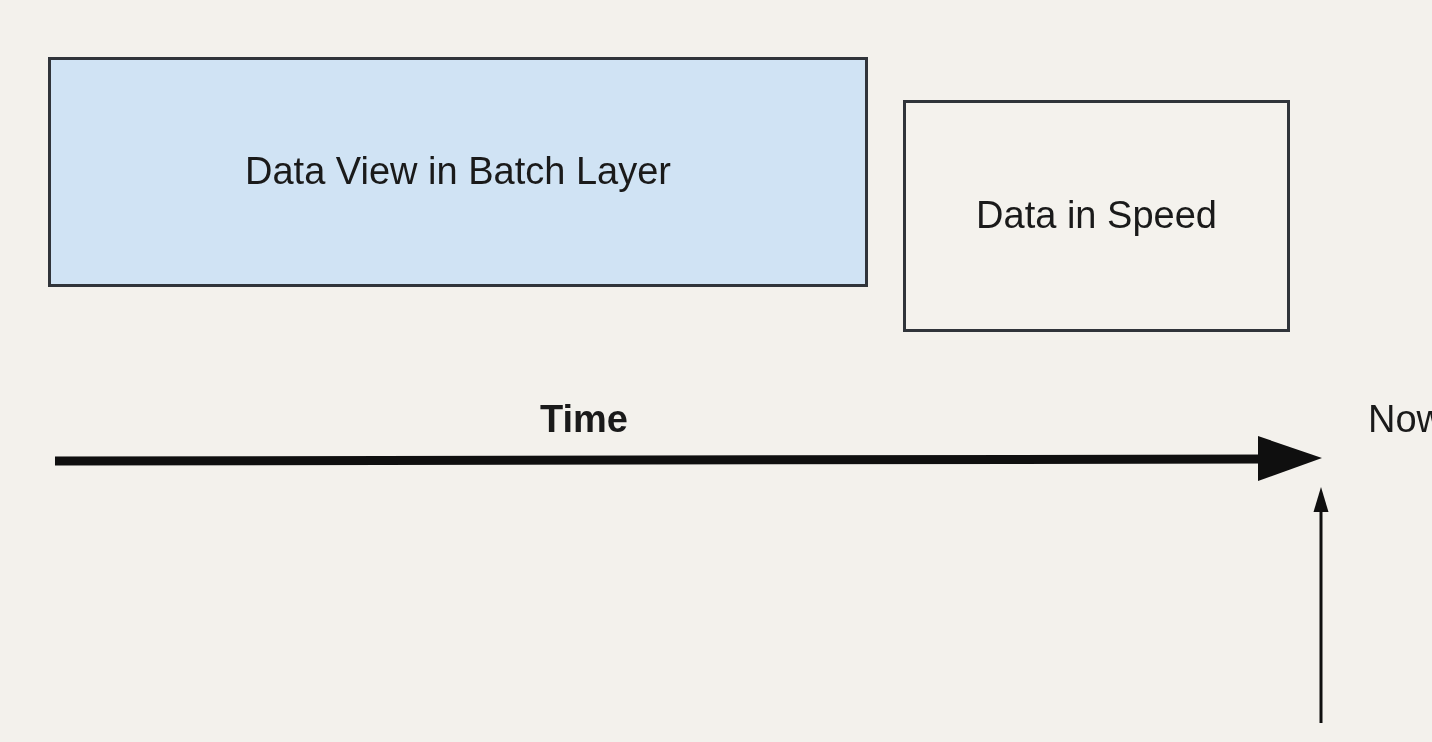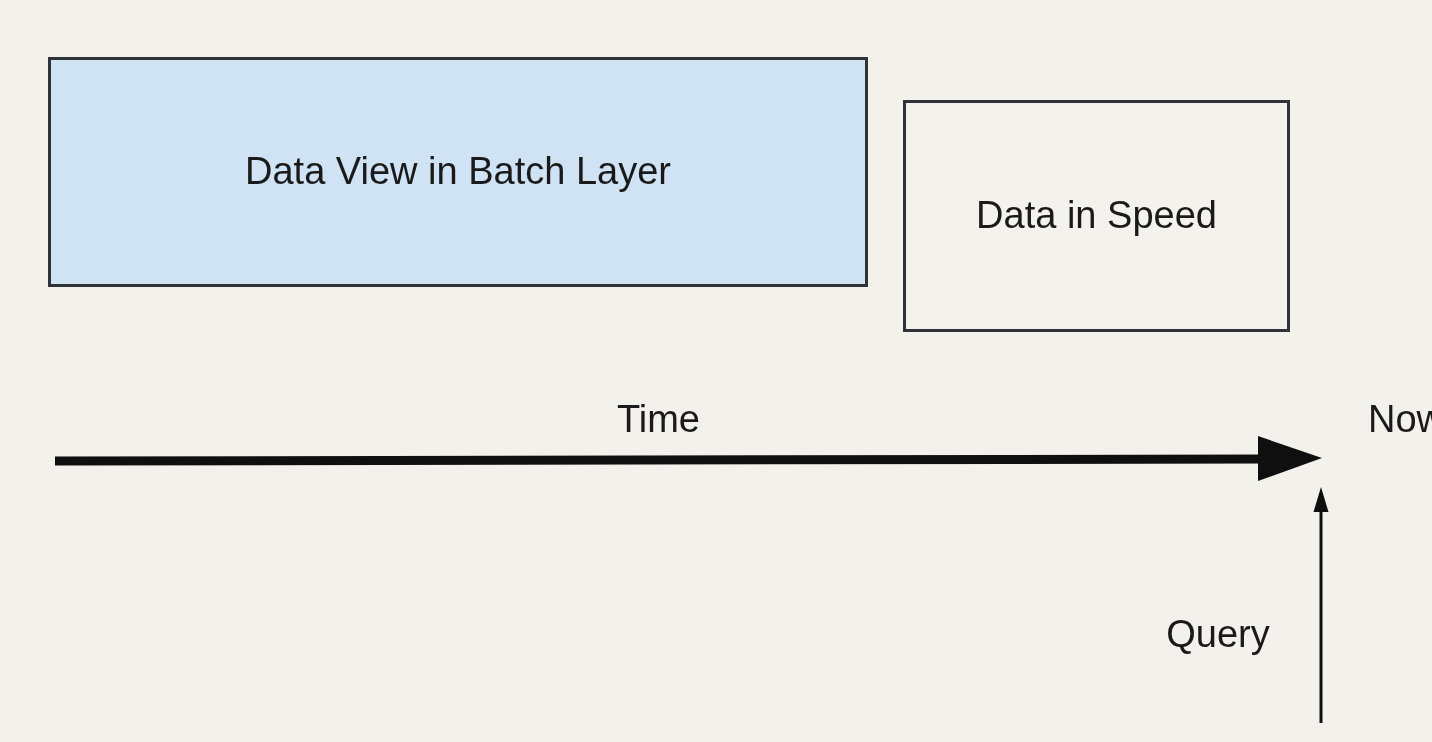--- a/index.html
+++ b/index.html
@@ -58,21 +58,22 @@
   }
   .label {
     position: absolute;
     font-size: 38px;
     white-space: nowrap;
   }
   .label-time {
     left: 540px;
     top: 398px;
     width: 160px;
-    text-align: right;
+    text-align: left;
+    font-weight: bold;
   }
   .label-now {
     left: 1368px;
     top: 398px;
     width: 120px;
     text-align: left;
   }
   .label-query {
     left: 1148px;
     top: 613px;
@@ -105,15 +106,14 @@
   <div class="box box-speed">
     <div>
       <div>Data in Speed</div>
     </div>
   </div>
 
   <div class="label label-time">Time</div>
 
   <div class="label label-now">Now</div>
 
-  <div class="label label-query">Query</div>
 
 </div>
 
 </body></html>

